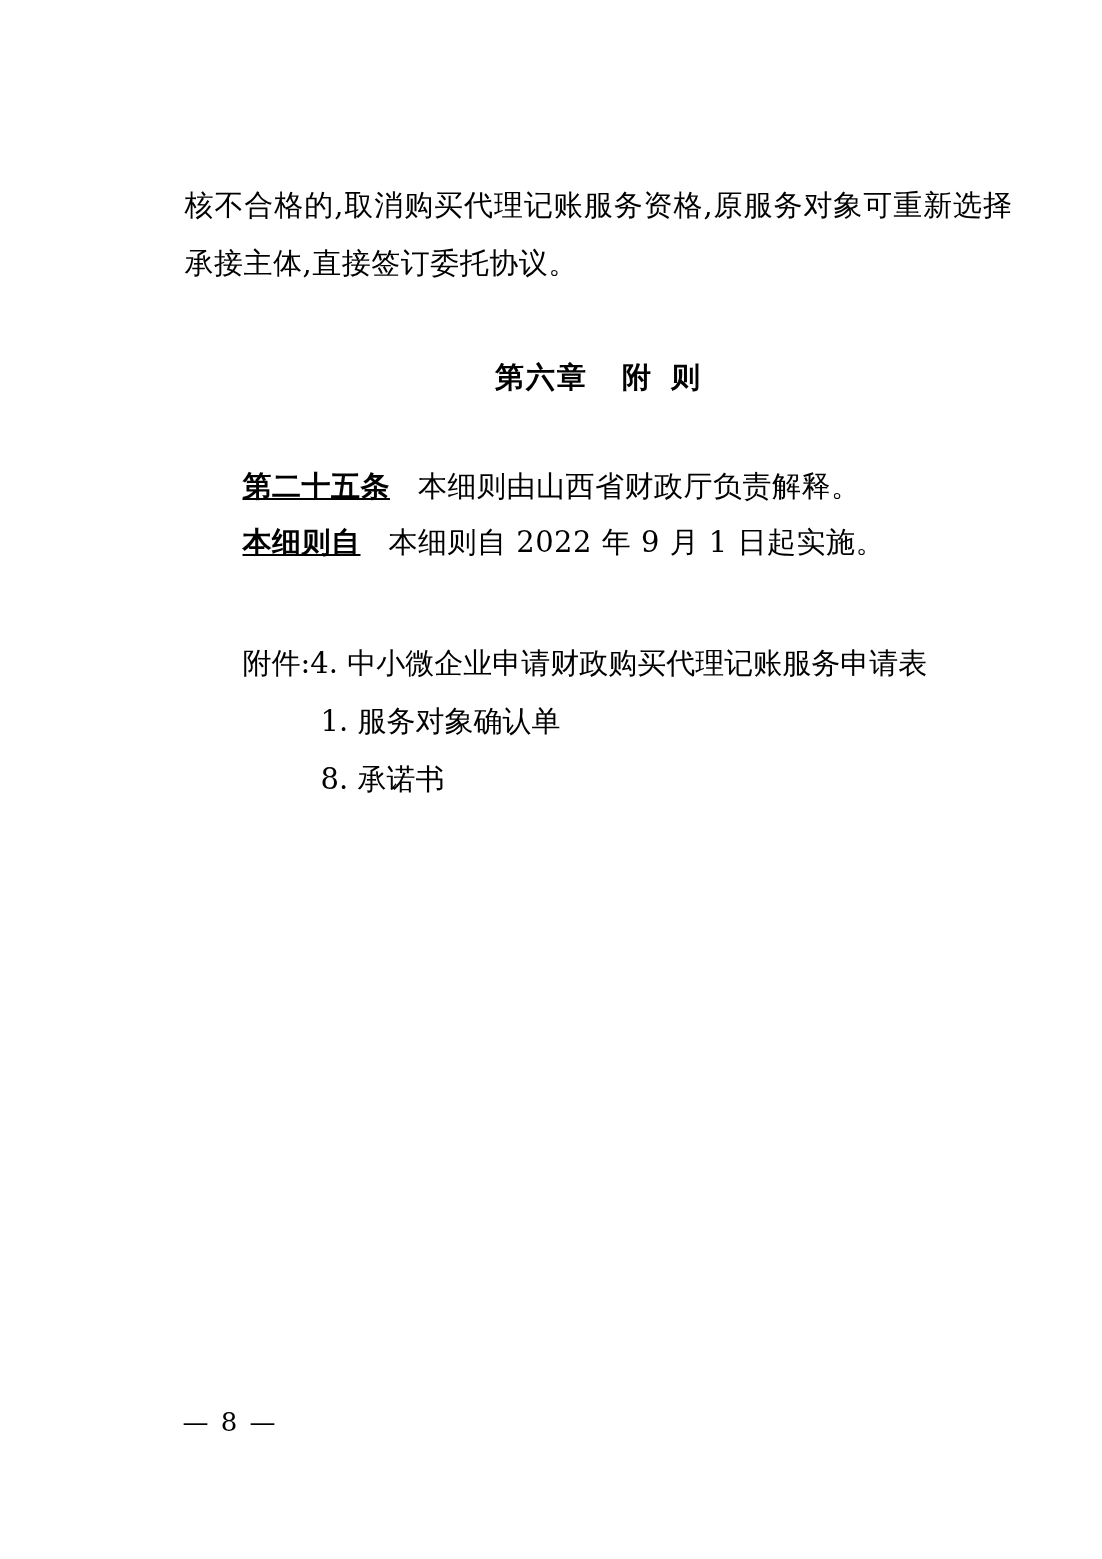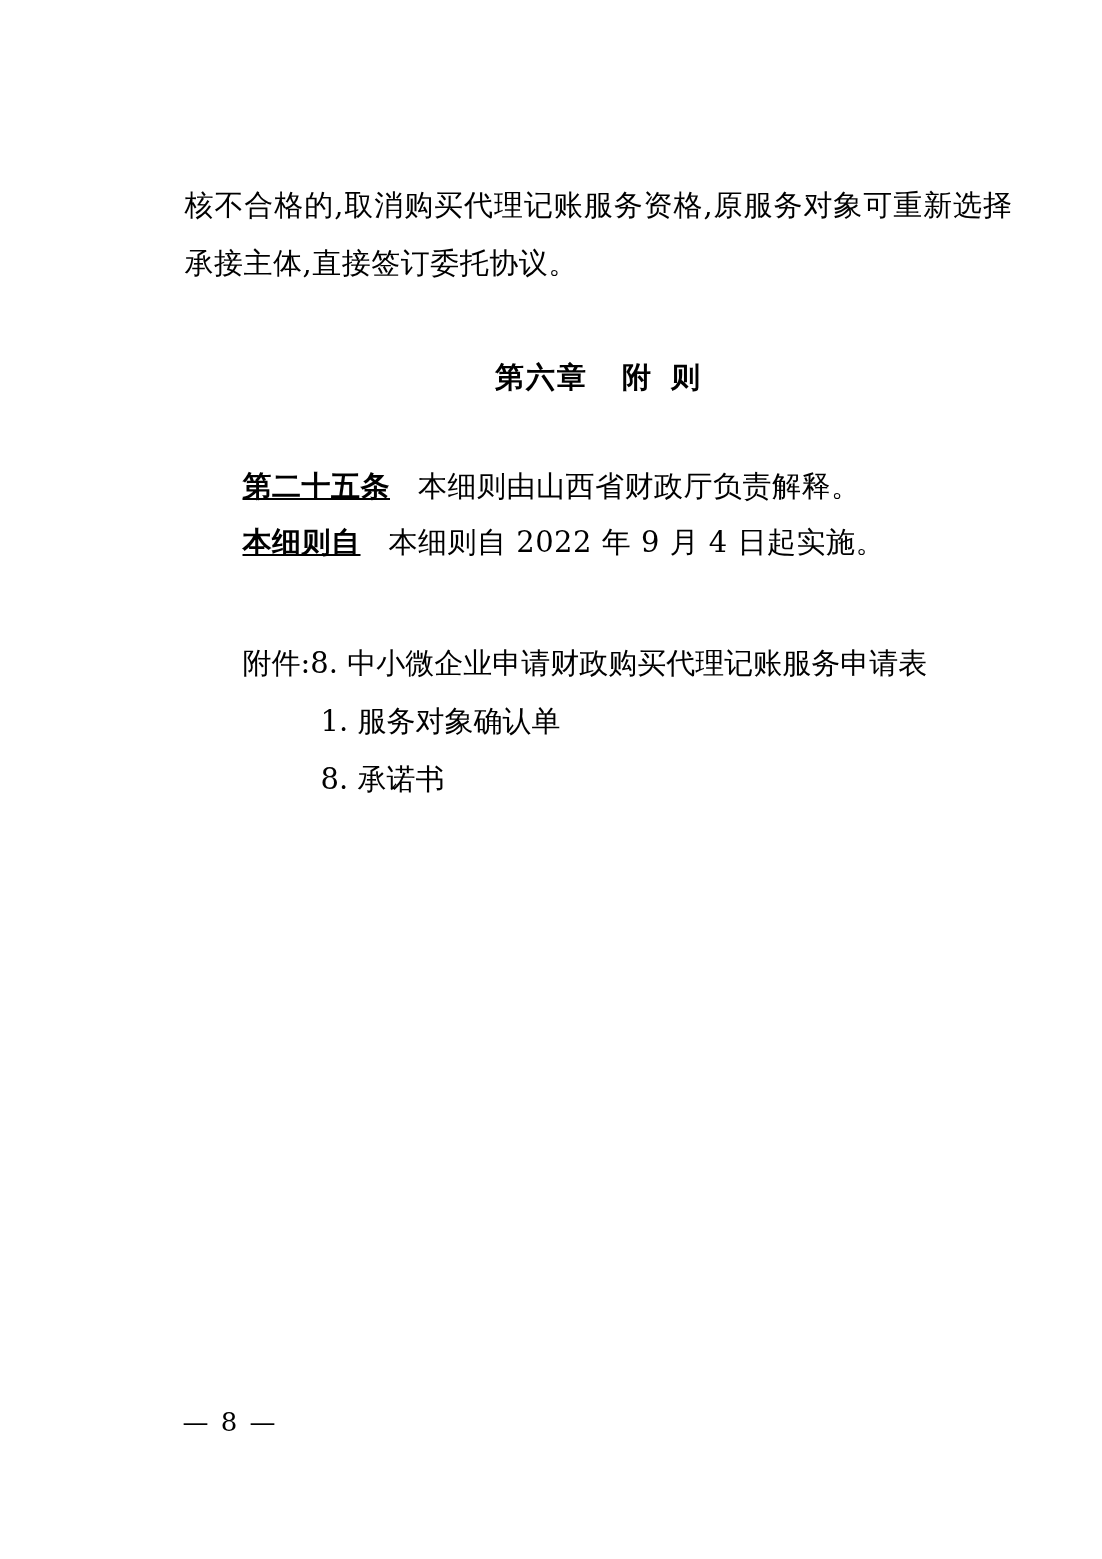--- a/index.html
+++ b/index.html
@@ -103,26 +103,26 @@
 
     <div class="chapter-heading">
       <span>第六章</span><span class="gap"></span><span>附</span><span class="gap-sm"></span><span>则</span>
     </div>
 
     <div class="articles">
       <p class="article">
         <span class="art-no">第二十五条</span><span class="art-sep"></span><span class="art-text">本细则由山西省财政厅负责解释。</span>
       </p>
       <p class="article">
-        <span class="art-no">本细则自</span><span class="art-sep"></span><span class="art-text">本细则自 2022 年 9 月 4 日起实施。</span>
+        <span class="art-no">本细则自</span><span class="art-sep"></span><span class="art-text">本细则自 2022 年 9 月 1 日起实施。</span>
       </p>
     </div>
 
     <div class="attachments">
-      <p class="attach-line"><span>附件:</span><span>8. 中小微企业申请财政购买代理记账服务申请表</span></p>
+      <p class="attach-line"><span>附件:</span><span>4. 中小微企业申请财政购买代理记账服务申请表</span></p>
       <p class="attach-line indent">1. 服务对象确认单</p>
       <p class="attach-line indent">8. 承诺书</p>
     </div>
 
   </div>
 
   <div class="page-number">— 8 —</div>
 
 </div>
 

